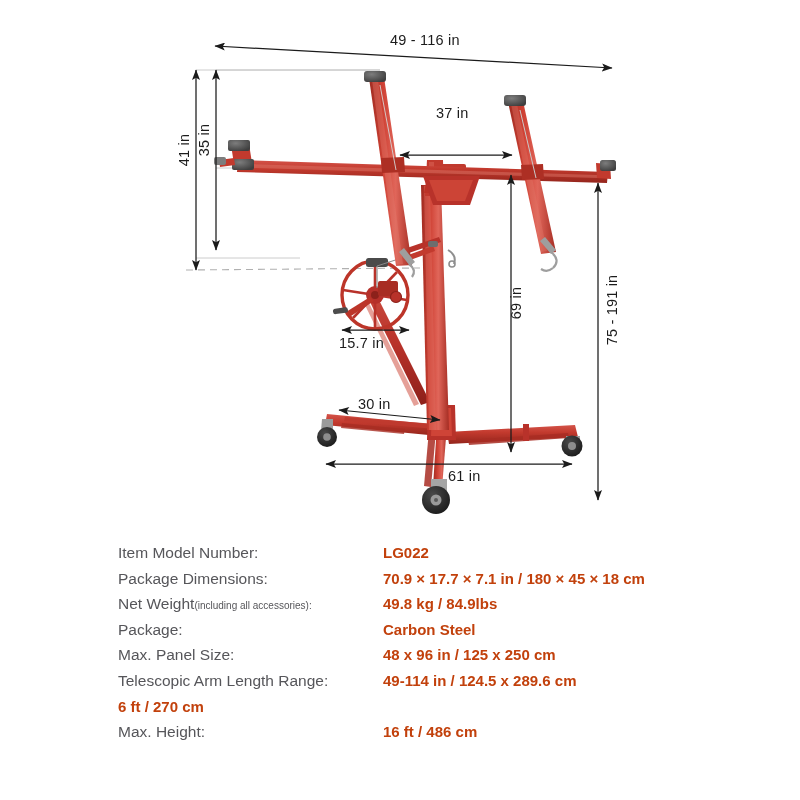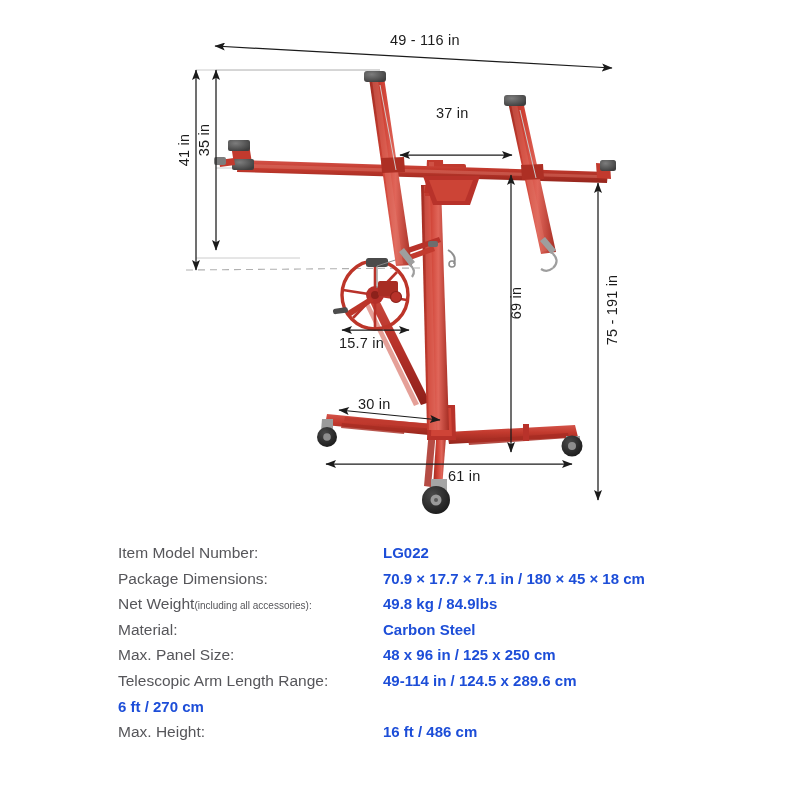--- a/index.html
+++ b/index.html
@@ -49,21 +49,21 @@
     white-space:nowrap;
     line-height:25.6px;
   }
   .spec-label .sub{
     font-size:10px;
     color:#56565a;
   }
   .spec-value{
     font-size:15px;
     font-weight:bold;
-    color:#1d4ed8;
+    color:#c2410c;
     white-space:nowrap;
     line-height:25.6px;
   }
 </style>
 </head>
 <body>
 
 <div id="diagram-area">
 
   <svg id="diagram-svg" width="800" height="530" viewBox="0 0 800 530">
@@ -316,21 +316,21 @@
 
   <div class="spec-row">
     <div class="spec-label">
       <span>Net Weight</span><span class="sub">(including all accessories):</span>
     </div>
     <div class="spec-value">49.8 kg / 84.9lbs</div>
   </div>
 
   <div class="spec-row">
     <div class="spec-label">
-      <span>Material:</span>
+      <span>Package:</span>
     </div>
     <div class="spec-value">Carbon Steel</div>
   </div>
 
   <div class="spec-row">
     <div class="spec-label">
       <span>Max. Panel Size:</span>
     </div>
     <div class="spec-value">48 x 96 in / 125 x 250 cm</div>
   </div>

